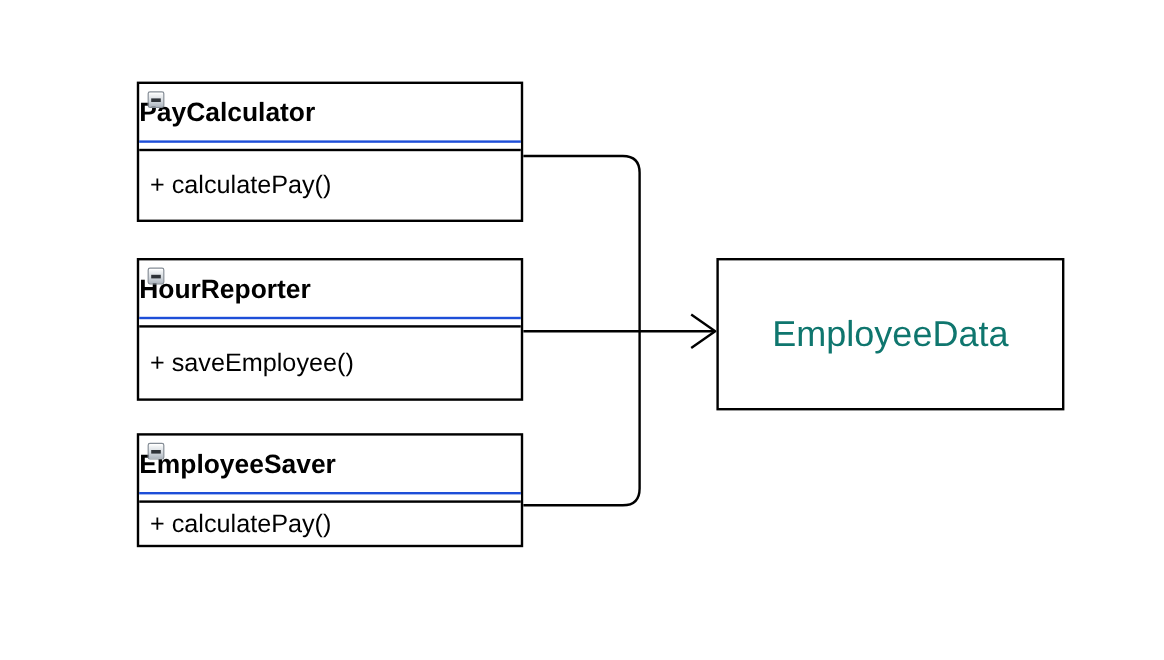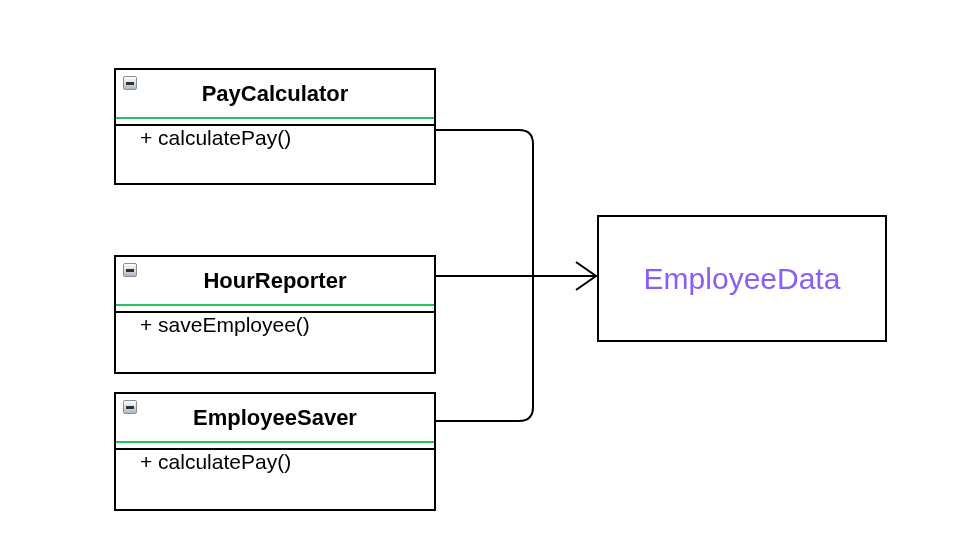--- a/index.html
+++ b/index.html
@@ -27,24 +27,23 @@
     width: 322px;
     box-sizing: border-box;
     border: 2px solid #000000;
     background: #ffffff;
     display: flex;
     flex-direction: column;
   }
   .title-row {
     position: relative;
     height: 47px;
-    border-bottom: 2px solid #22c55e;
+    border-bottom: 2px solid #1d4ed8;
     display: flex;
     align-items: center;
-    justify-content: center;
     flex: 0 0 auto;
   }
   .collapse-btn {
     position: absolute;
     left: 7px;
     top: 6px;
     width: 14px;
     height: 14px;
     box-sizing: border-box;
     border: 1px solid #858d96;
@@ -71,42 +70,43 @@
   }
   .gap-row {
     height: 5px;
     border-bottom: 2px solid #000000;
     flex: 0 0 auto;
     background: #ffffff;
   }
   .body-row {
     flex: 1 1 auto;
     display: flex;
-    padding-left: 24px;
+    align-items: center;
+    padding-left: 9px;
   }
   .method-label {
     font-size: 21px;
     color: #000000;
   }
   .target-box {
     position: absolute;
     left: 597px;
     top: 215px;
     width: 290px;
     height: 127px;
     box-sizing: border-box;
     border: 2px solid #000000;
     background: #ffffff;
     display: flex;
     align-items: center;
     justify-content: center;
   }
   .target-title {
     font-size: 30px;
-    color: #8b5cf6;
+    color: #0f766e;
   }
 </style>
 </head>
 <body>
 
 <div class="canvas">
 
   <svg class="edges-svg" viewBox="0 0 970 550" xmlns="http://www.w3.org/2000/svg">
 
     <path d="M436,130 H519 Q533,130 533,144 V407 Q533,421 519,421 H436" fill="none" stroke="#000000" stroke-width="2"></path>
@@ -122,34 +122,34 @@
         <span class="minus-bar"></span>
       </button>
       <span class="class-title">PayCalculator</span>
     </div>
     <div class="gap-row"></div>
     <div class="body-row">
       <span class="method-label">+ calculatePay()</span>
     </div>
   </div>
 
-  <div class="class-box" style="left:114px; top:215px; height:119px;margin-top:40px;">
+  <div class="class-box" style="left:114px; top:215px; height:119px;">
     <div class="title-row">
       <button class="collapse-btn">
         <span class="minus-bar"></span>
       </button>
       <span class="class-title">HourReporter</span>
     </div>
     <div class="gap-row"></div>
     <div class="body-row">
       <span class="method-label">+ saveEmployee()</span>
     </div>
   </div>
 
-  <div class="class-box" style="left:114px; top:361px; height:119px;margin-top:31px;">
+  <div class="class-box" style="left:114px; top:361px; height:95px;">
     <div class="title-row">
       <button class="collapse-btn">
         <span class="minus-bar"></span>
       </button>
       <span class="class-title">EmployeeSaver</span>
     </div>
     <div class="gap-row"></div>
     <div class="body-row">
       <span class="method-label">+ calculatePay()</span>
     </div>

